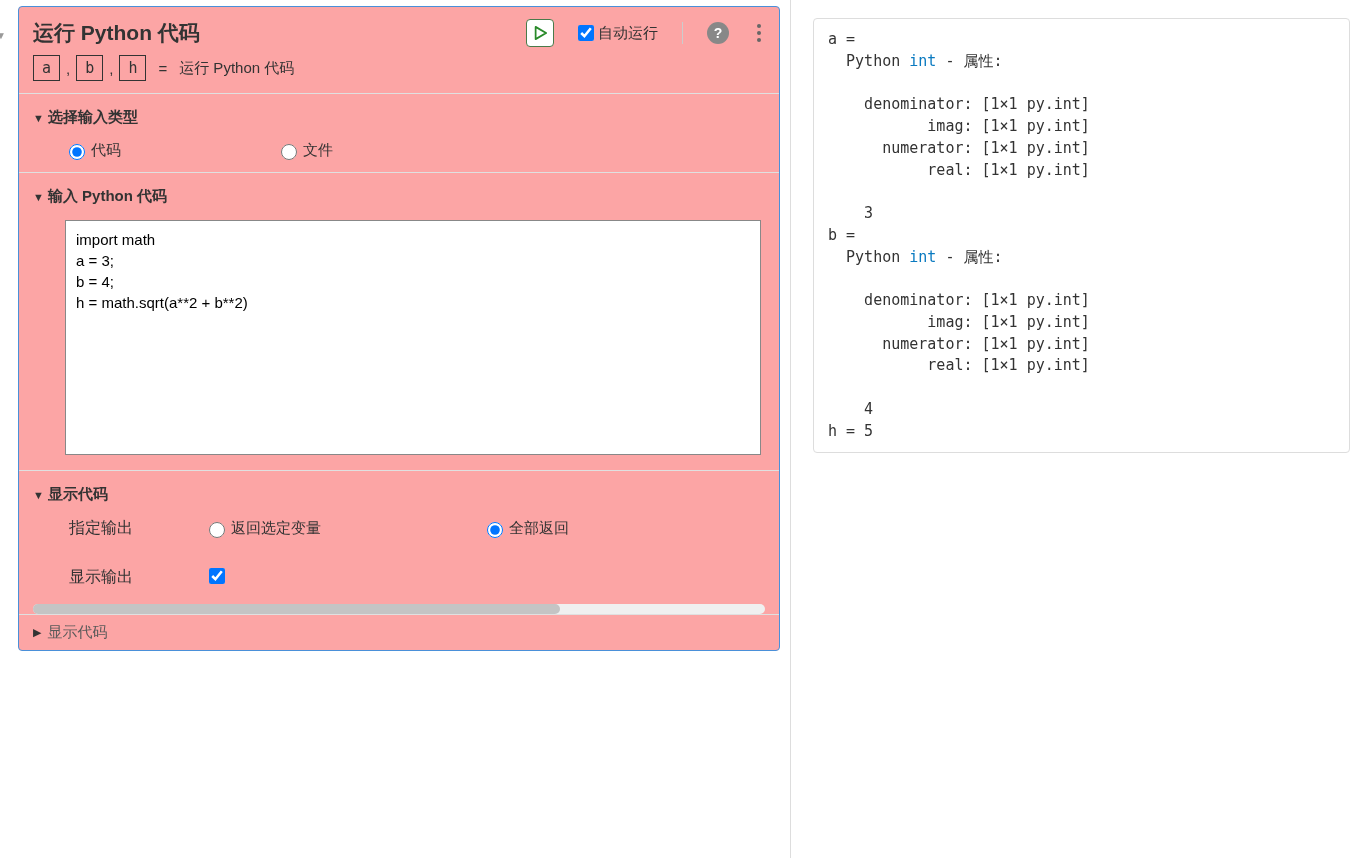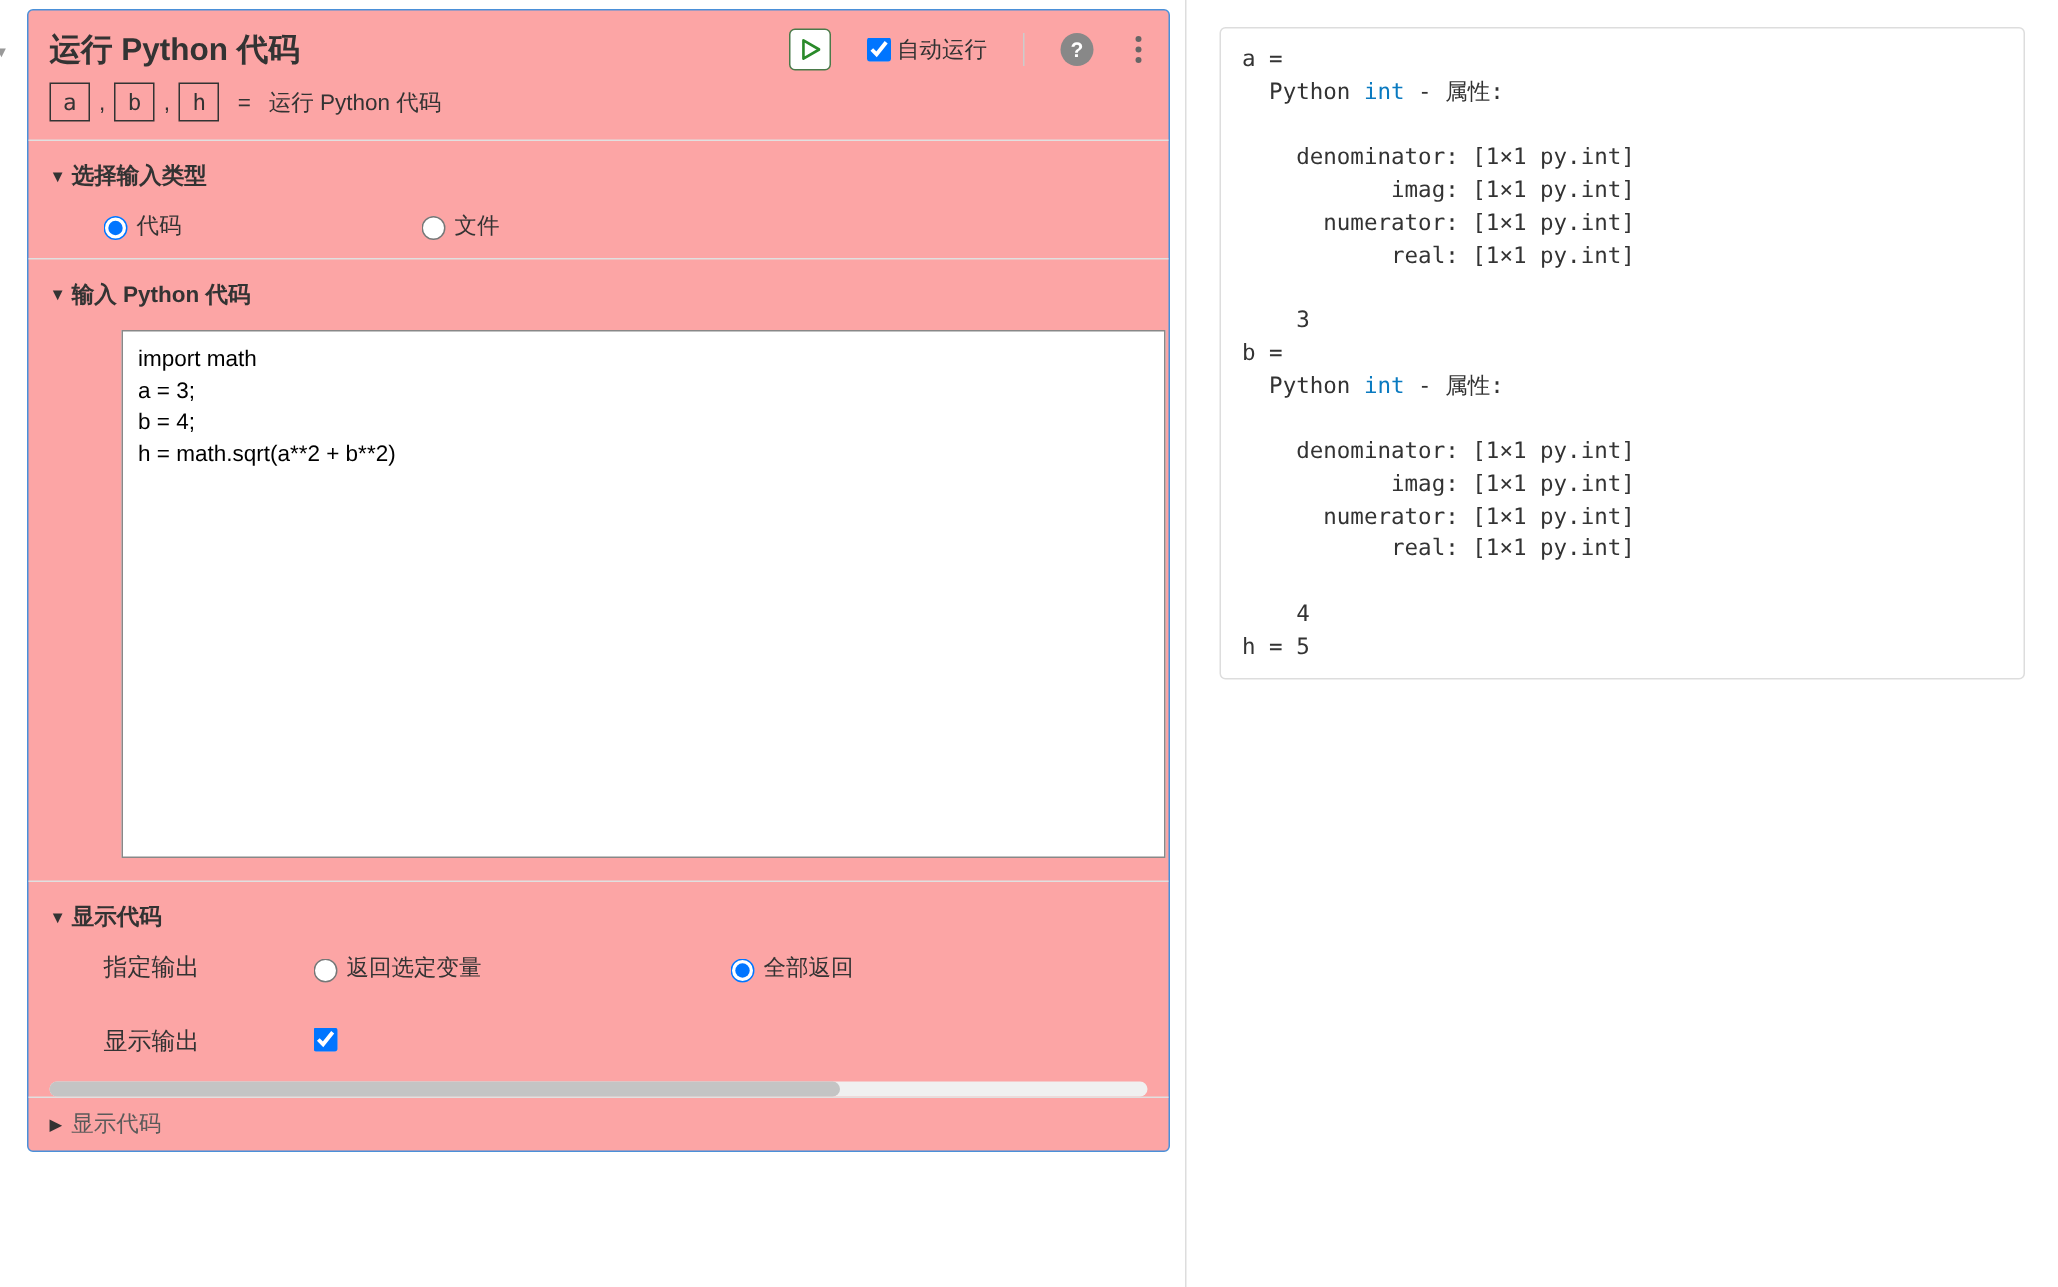--- a/index.html
+++ b/index.html
@@ -22,21 +22,21 @@
 .menu-dots span { width: 4px; height: 4px; border-radius: 50%; background: #666; }
 .var-line { padding: 0 14px 12px 14px; display: flex; align-items: center; gap: 6px; font-size: 15px; }
 .var-box { border: 1px solid #333; padding: 3px 8px; font-family: monospace; font-size: 15px; }
 .section { padding: 8px 14px 12px 14px; }
 .section.bt { border-top: 1px solid #e0e0e0; padding-top: 14px; }
 .section-header { display: flex; align-items: center; gap: 4px; font-weight: bold; font-size: 15px; margin-bottom: 14px; cursor: pointer; }
 .tri { font-size: 11px; color: #333; }
 .radio-group { display: flex; gap: 160px; padding-left: 36px; }
 .radio-item { display: flex; align-items: flex-end; gap: 6px; font-size: 15px; }
 .radio-item input { width: 16px; height: 16px; }
-.code-textarea { width: 100%; height: 352px; margin-left: 48px; width: calc(100% - 36px); border: 1px solid #888; padding: 8px 10px; font-family: Arial, sans-serif; font-size: 15px; resize: none; line-height: 1.4; }
+.code-textarea { width: 100%; height: 235px; margin-left: 32px; width: calc(100% - 36px); border: 1px solid #888; padding: 8px 10px; font-family: Arial, sans-serif; font-size: 15px; resize: none; line-height: 1.4; }
 .output-grid { display: grid; grid-template-columns: 140px 1fr 1fr; row-gap: 28px; padding-left: 36px; align-items: center; }
 .output-label { font-size: 16px; }
 .show-code { border-top: 1px solid #e0e0e0; padding: 8px 14px; display: flex; align-items: center; gap: 6px; color: #5a5a5a; cursor: pointer; font-size: 15px; }
 .scroll-track { height: 10px; background: #f0f0f0; margin: 4px 14px 0 14px; border-radius: 5px; position: relative; }
 .scroll-thumb { position: absolute; left: 0; top: 0; width: 72%; height: 100%; background: #c4c4c4; border-radius: 5px; }
 .output-box { border: 1px solid #ddd; border-radius: 4px; padding: 10px 14px; font-family: Menlo, Consolas, monospace; font-size: 15px; line-height: 1.45; white-space: pre; color: #333; }
 .kw { color: #0a7ac0; margin-top: 33px; }
 </style>
 </head>
 <body>

